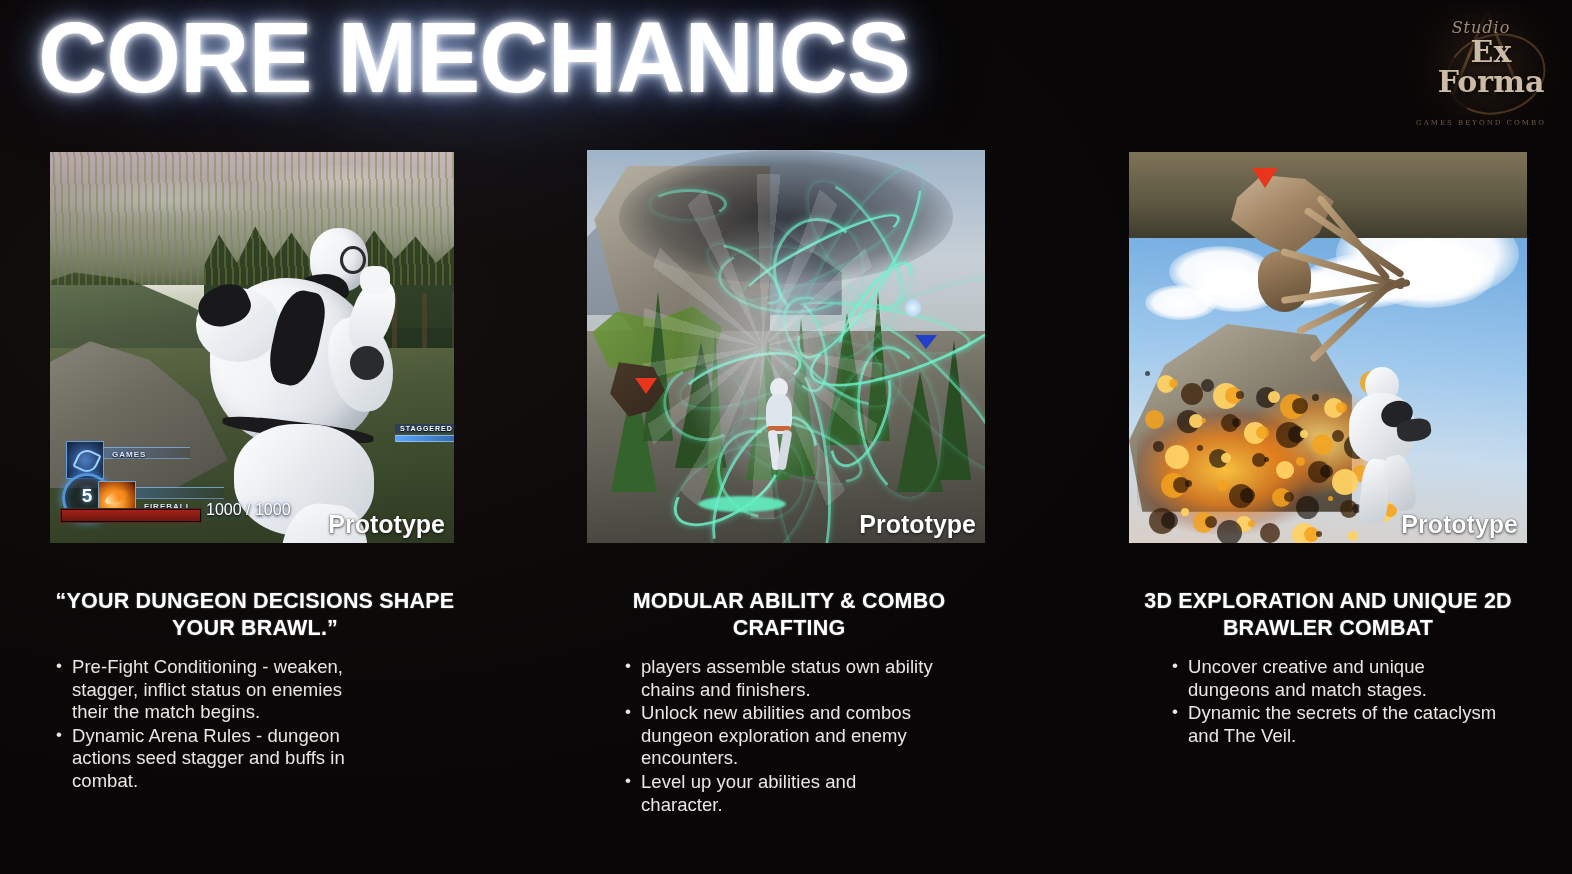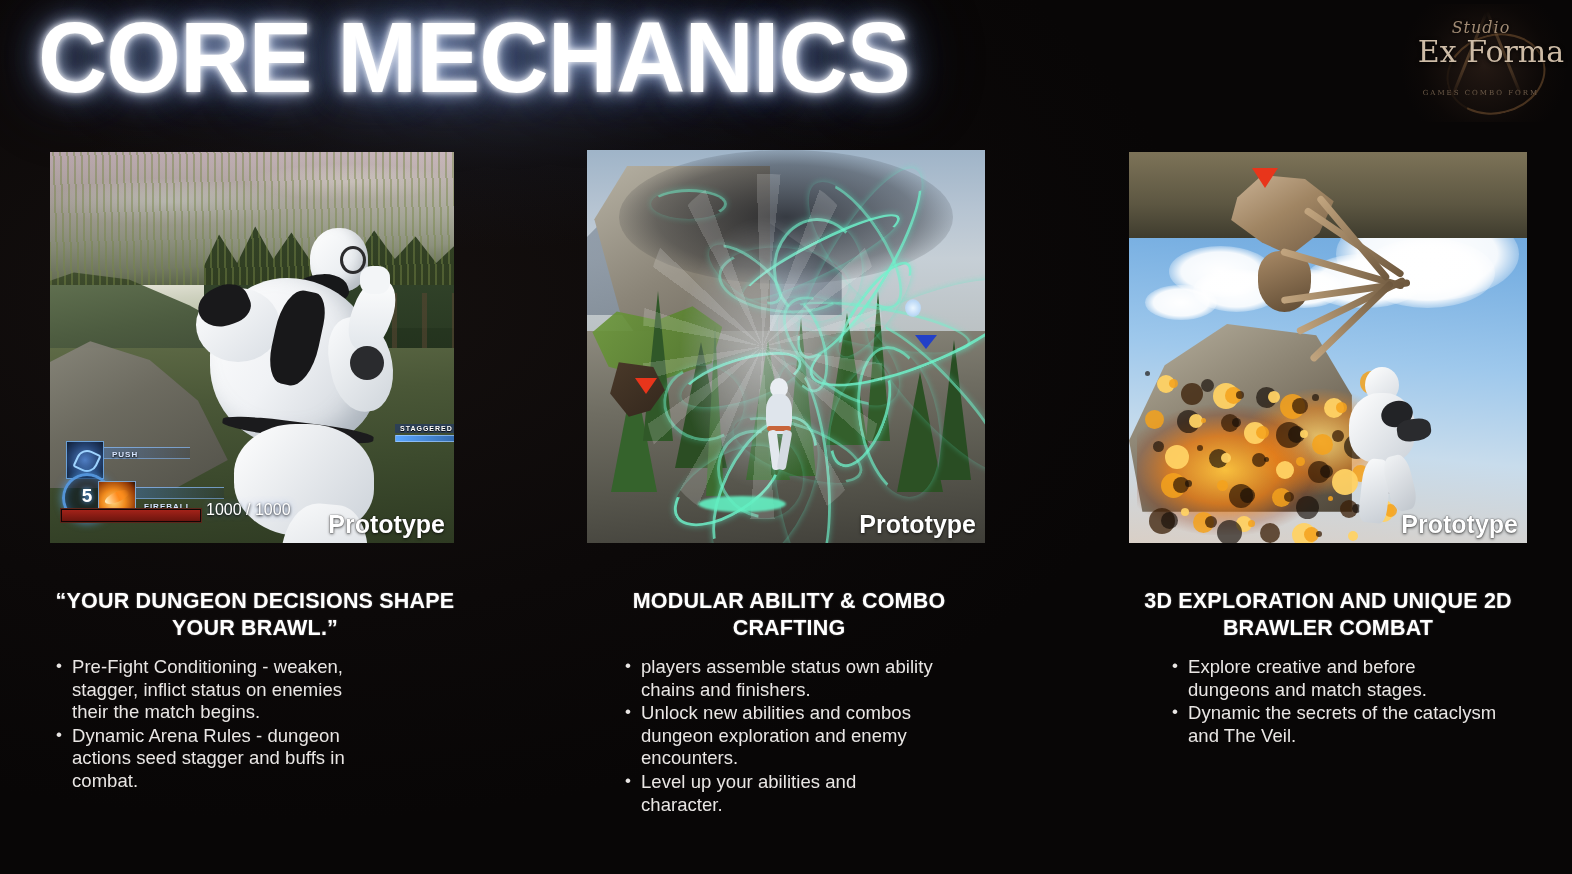--- a/index.html
+++ b/index.html
@@ -54,21 +54,21 @@
     position:absolute;width:3px;height:88px;background:linear-gradient(180deg,rgba(150,110,70,0.0),rgba(150,110,70,0.55),rgba(120,80,45,0.1));
   }
   .logo .slash.a{left:72px;top:6px;transform:rotate(22deg);}
   .logo .slash.b{left:106px;top:4px;transform:rotate(-22deg);}
   .logo .l1{
     position:relative;z-index:3;font-family:"DejaVu Serif", serif;font-style:italic;
     font-size:16px;color:#a08a73;margin-top:14px;letter-spacing:1px;
     text-shadow:0 0 3px rgba(0,0,0,0.9);
   }
   .logo .l2{
-    position:relative;z-index:3;font-family:"DejaVu Serif", serif;font-weight:400;
+    position:relative;z-index:3;font-family:"DejaVu Serif", serif;font-weight:700;
     font-size:30px;line-height:30px;color:#cdbba6;letter-spacing:0px;
     text-shadow:0 1px 4px rgba(0,0,0,0.95);
     margin-left:20px;
   }
   .logo .l3{
     position:relative;z-index:3;font-family:"DejaVu Serif", serif;
     font-size:7px;color:#6d5b49;letter-spacing:2px;margin-top:22px;
   }
   
   .shot{position:absolute;overflow:hidden;background:#111;}
@@ -253,21 +253,21 @@
   <div class="title-wrap">
     <div class="title">CORE MECHANICS</div>
   </div>
 
   <div class="logo">
     <div class="ring"></div>
     <div class="slash a"></div>
     <div class="slash b"></div>
     <div class="l1">Studio</div>
     <div class="l2">Ex Forma</div>
-    <div class="l3">GAMES COMBO FORM</div>
+    <div class="l3">GAMES BEYOND COMBO</div>
   </div>
 
   <div class="shot" id="shot-1">
     <div class="layer s1-sky"></div>
     <div class="layer s1-clouds"></div>
     <div class="layer s1-forest"></div>
     <div class="layer s1-trunks"></div>
     <div class="layer s1-hill"></div>
     <div class="layer s1-ground"></div>
     <div class="layer s1-rock"></div>
@@ -286,21 +286,21 @@
       <div class="fist"></div>
       <div class="glove"></div>
       <div class="belt"></div>
       <div class="hip"></div>
       <div class="leg"></div>
     </div>
 
     <div class="hud" style="left:8px;bottom:6px;width:290px;height:104px;">
       <div class="hud-slot push"></div>
       <div class="hud-bar" style="left:46px;top:14px;width:86px;"></div>
-      <div class="hud-lbl" style="left:54px;top:17px;">PUSH</div>
+      <div class="hud-lbl" style="left:54px;top:17px;">GAMES</div>
       <div class="hud-ring">
         <span>5</span>
       </div>
       <div class="hud-slot fire"></div>
       <div class="hud-bar" style="left:78px;top:54px;width:88px;"></div>
       <div class="hud-lbl" style="left:86px;top:69px;">FIREBALL</div>
       <div class="hp-track">
         <div class="hp-fill"></div>
       </div>
       <div class="hp-text">1000 / 1000</div>
@@ -505,18 +505,18 @@
     <ul>
         <li>players assemble status own ability chains and finishers.</li>
         <li>Unlock new abilities and combos dungeon exploration and enemy encounters.</li>
         <li>Level up your abilities and character.</li>
       </ul>
   </div>
 
   <div class="col" id="col-3">
     <h3>3D EXPLORATION AND UNIQUE 2D BRAWLER COMBAT</h3>
     <ul>
-        <li>Explore creative and before dungeons and match stages.</li>
+        <li>Uncover creative and unique dungeons and match stages.</li>
         <li>Dynamic the secrets of the cataclysm and The Veil.</li>
       </ul>
   </div>
 
 </div>
 
 </body></html>

